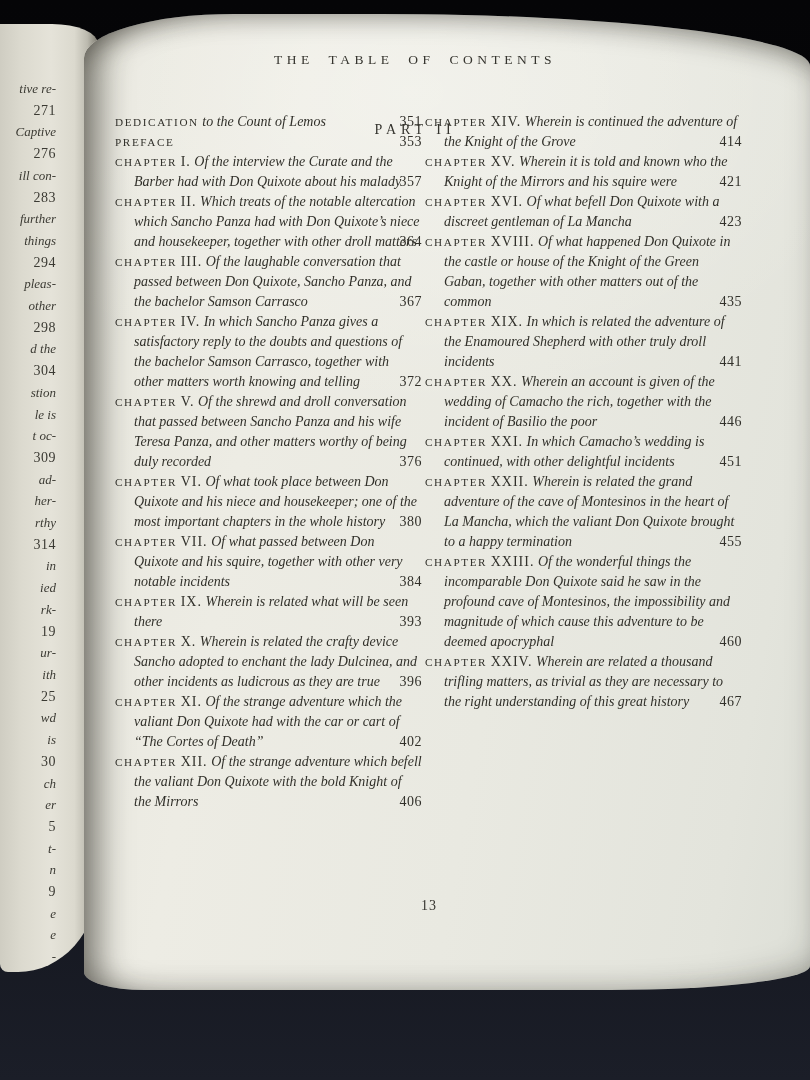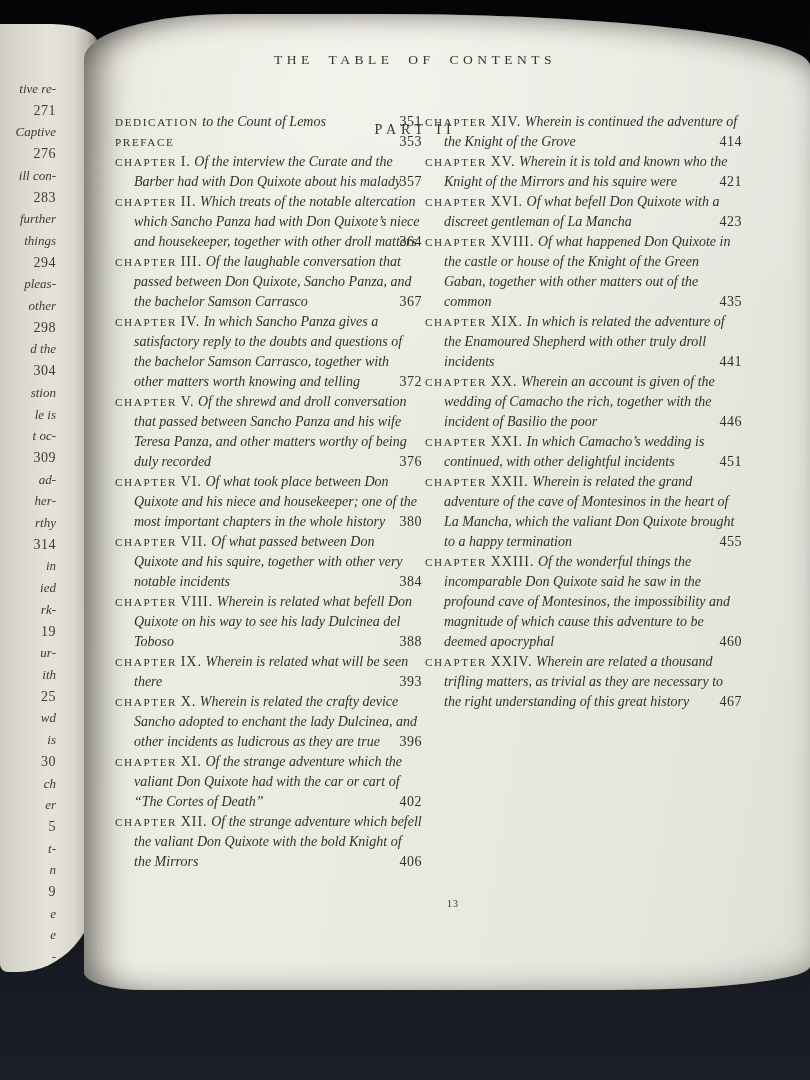--- a/index.html
+++ b/index.html
@@ -24,21 +24,21 @@
     border-top-left-radius:150px 44px;border-top-right-radius:430px 52px;
     border-bottom-left-radius:60px 18px;border-bottom-right-radius:200px 24px;
     box-shadow:inset 28px 0 32px -14px rgba(28,26,18,0.55),
                inset 0 20px 26px -18px rgba(28,26,18,0.35),
                inset -10px -14px 34px -20px rgba(28,26,18,0.28);}
 
   .centerline{position:absolute;left:0;width:662px;text-align:center;color:#35342e;}
   .toc-header{top:38px;font-size:13.5px;letter-spacing:4.5px;word-spacing:7px;}
   .part-title{top:76px;font-size:14px;letter-spacing:5px;margin-top:32px;}
   .folio{position:absolute;left:0;top:884px;width:690px;text-align:center;
-    font-size:10px;color:#35342e;letter-spacing:1px;padding-left:24px;}
+    font-size:14px;color:#35342e;letter-spacing:1px;}
 
   .col{position:absolute;top:98px;font-size:14px;line-height:20px;color:#31302a;}
   .col-left{left:31px;width:307px;}
   .col-right{left:341px;width:317px;}
   .entry{margin:0;padding-left:19px;text-indent:-19px;position:relative;}
   .caps{font-size:11.2px;letter-spacing:1.6px;font-style:normal;}
   .num{font-size:14px;letter-spacing:1px;font-style:normal;}
   .body{font-style:italic;}
   .pg{position:absolute;right:0;bottom:0;font-style:normal;font-size:14px;
     letter-spacing:0.5px;background:transparent;}
@@ -101,21 +101,20 @@
     <div class="col col-left">
         <p class="entry"><span class="caps">DEDICATION</span> <span class="body">to the Count of Lemos</span><span class="pg">351</span></p>
         <p class="entry"><span class="caps">PREFACE</span><span class="pg">353</span></p>
         <p class="entry"><span class="caps">CHAPTER</span>&nbsp;<span class="num">I.</span> <span class="body">Of the interview the Curate and the Barber had with Don Quixote about his malady</span><span class="pg">357</span></p>
         <p class="entry"><span class="caps">CHAPTER</span>&nbsp;<span class="num">II.</span> <span class="body">Which treats of the notable altercation which Sancho Panza had with Don Quixote’s niece and housekeeper, together with other droll matters</span><span class="pg">364</span></p>
         <p class="entry"><span class="caps">CHAPTER</span>&nbsp;<span class="num">III.</span> <span class="body">Of the laughable conversation that passed between Don Quixote, Sancho Panza, and the bachelor Samson Carrasco</span><span class="pg">367</span></p>
         <p class="entry"><span class="caps">CHAPTER</span>&nbsp;<span class="num">IV.</span> <span class="body">In which Sancho Panza gives a satisfactory reply to the doubts and questions of the bachelor Samson Carrasco, together with other matters worth knowing and telling</span><span class="pg">372</span></p>
         <p class="entry"><span class="caps">CHAPTER</span>&nbsp;<span class="num">V.</span> <span class="body">Of the shrewd and droll conversation that passed between Sancho Panza and his wife Teresa Panza, and other matters worthy of being duly recorded</span><span class="pg">376</span></p>
         <p class="entry"><span class="caps">CHAPTER</span>&nbsp;<span class="num">VI.</span> <span class="body">Of what took place between Don Quixote and his niece and housekeeper; one of the most important chapters in the whole history</span><span class="pg">380</span></p>
         <p class="entry"><span class="caps">CHAPTER</span>&nbsp;<span class="num">VII.</span> <span class="body">Of what passed between Don Quixote and his squire, together with other very notable incidents</span><span class="pg">384</span></p>
-        <p class="entry"><span class="caps">CHAPTER</span>&nbsp;<span class="num">VIII.</span> <span class="body">Wherein is related what befell Don Quixote on his way to see his lady Dulcinea del Toboso</span><span class="pg">388</span></p>
         <p class="entry"><span class="caps">CHAPTER</span>&nbsp;<span class="num">IX.</span> <span class="body">Wherein is related what will be seen there</span><span class="pg">393</span></p>
         <p class="entry"><span class="caps">CHAPTER</span>&nbsp;<span class="num">X.</span> <span class="body">Wherein is related the crafty device Sancho adopted to enchant the lady Dulcinea, and other incidents as ludicrous as they are true</span><span class="pg">396</span></p>
         <p class="entry"><span class="caps">CHAPTER</span>&nbsp;<span class="num">XI.</span> <span class="body">Of the strange adventure which the valiant Don Quixote had with the car or cart of “The Cortes of Death”</span><span class="pg">402</span></p>
         <p class="entry"><span class="caps">CHAPTER</span>&nbsp;<span class="num">XII.</span> <span class="body">Of the strange adventure which befell the valiant Don Quixote with the bold Knight of the Mirrors</span><span class="pg">406</span></p>
       </div>
     <div class="col col-right">
         <p class="entry"><span class="caps">CHAPTER</span>&nbsp;<span class="num">XIV.</span> <span class="body">Wherein is continued the adventure of the Knight of the Grove</span><span class="pg">414</span></p>
         <p class="entry"><span class="caps">CHAPTER</span>&nbsp;<span class="num">XV.</span> <span class="body">Wherein it is told and known who the Knight of the Mirrors and his squire were</span><span class="pg">421</span></p>
         <p class="entry"><span class="caps">CHAPTER</span>&nbsp;<span class="num">XVI.</span> <span class="body">Of what befell Don Quixote with a discreet gentleman of La Mancha</span><span class="pg">423</span></p>
         <p class="entry"><span class="caps">CHAPTER</span>&nbsp;<span class="num">XVIII.</span> <span class="body">Of what happened Don Quixote in the castle or house of the Knight of the Green Gaban, together with other matters out of the common</span><span class="pg">435</span></p>

